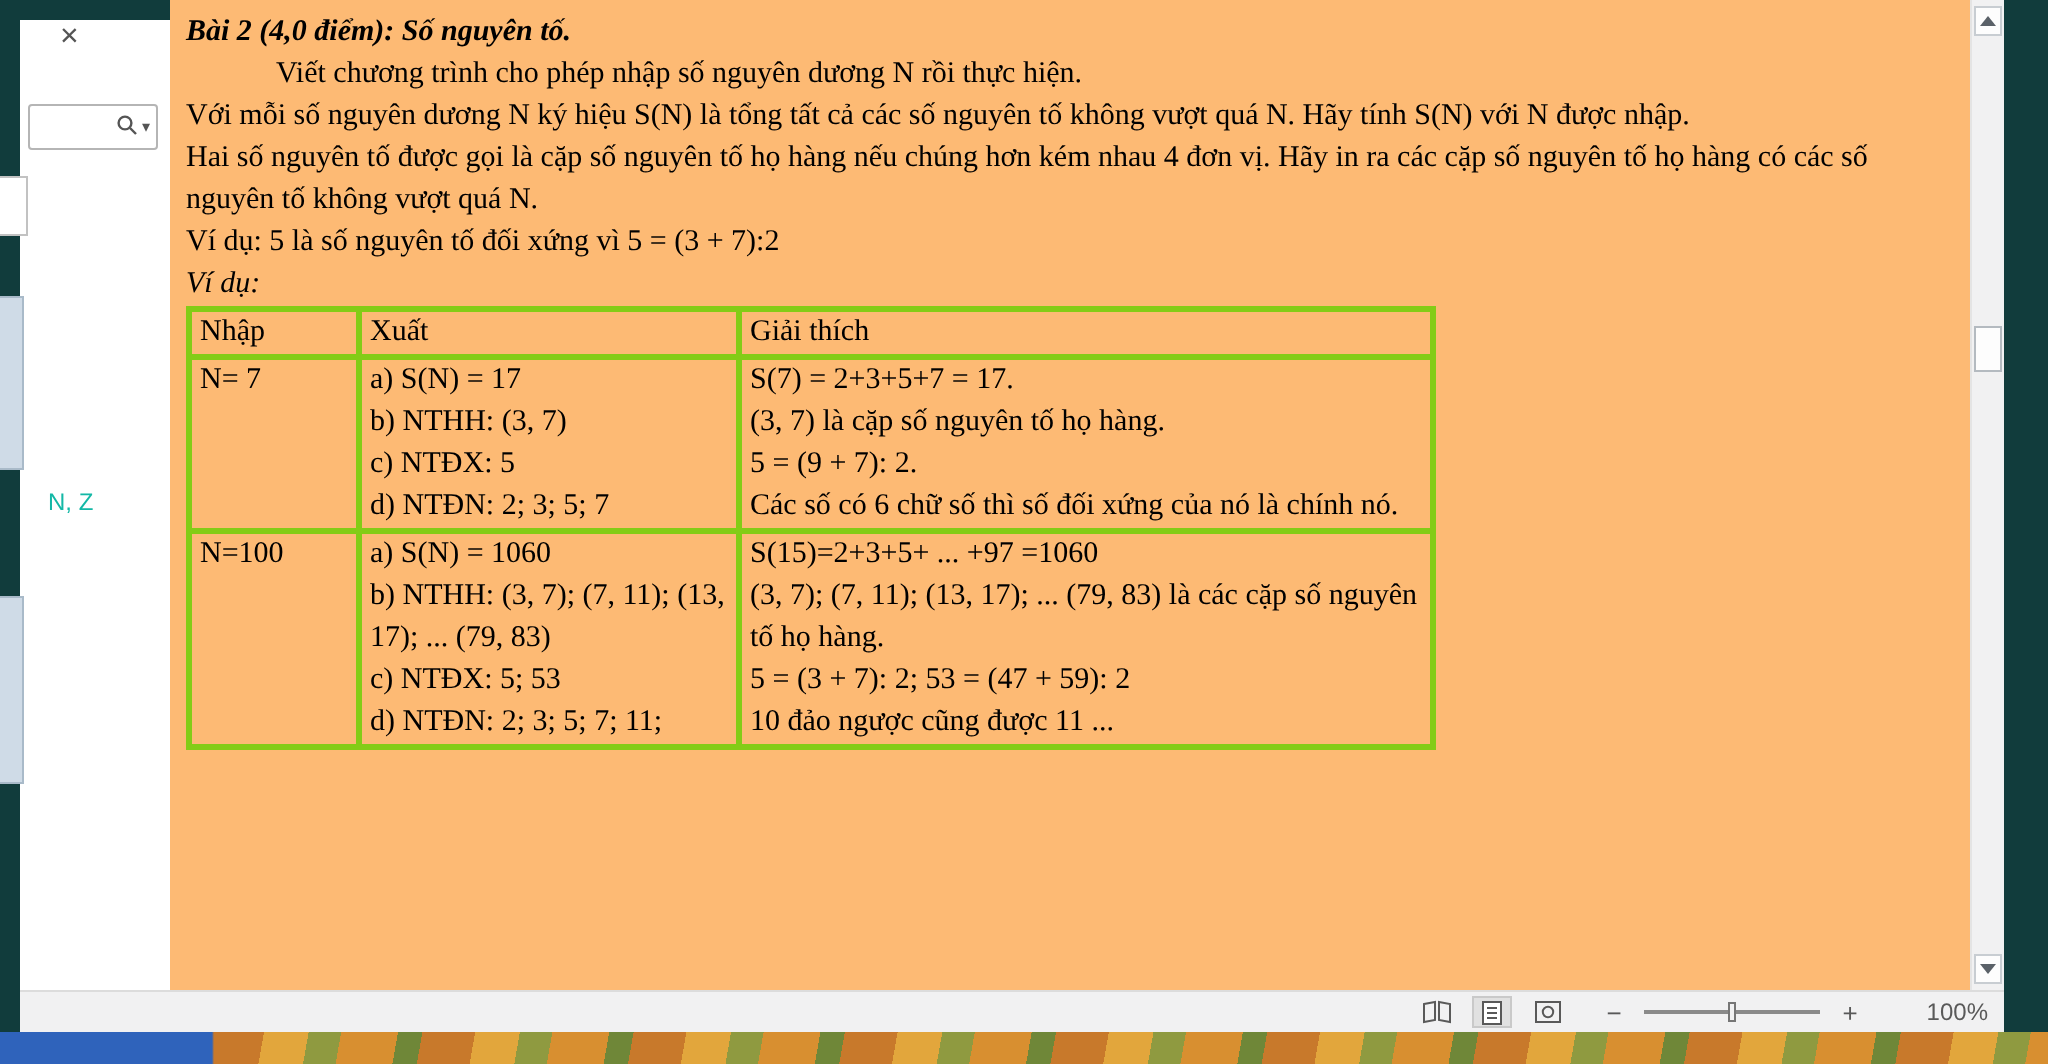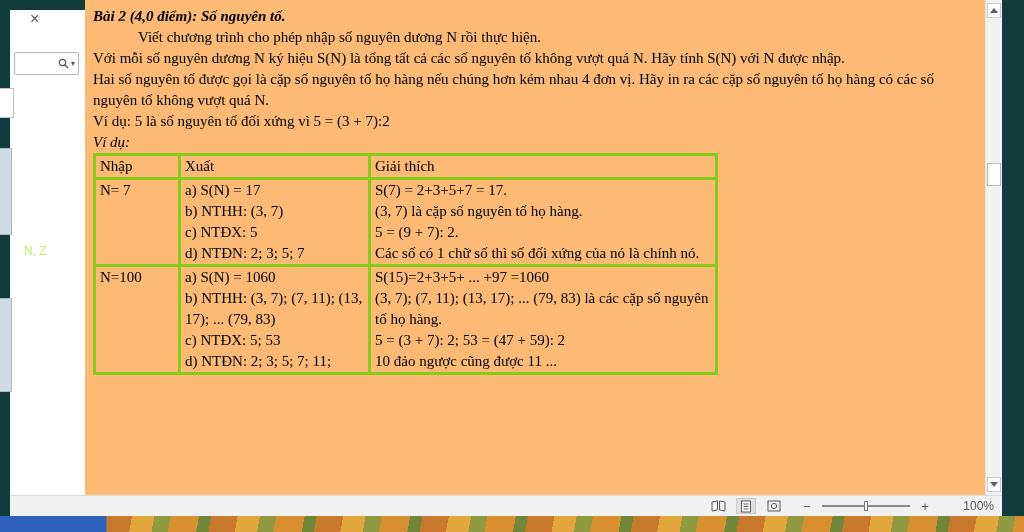--- a/index.html
+++ b/index.html
@@ -15,21 +15,21 @@
     position:absolute;left:14px;top:52px;width:65px;height:23px;background:#fff;
     border:1px solid #b5b5b5;border-radius:2px;box-sizing:border-box;
     display:flex;align-items:center;justify-content:flex-end;padding-right:3px;gap:2px;
   }
   .searchbox input{border:none;outline:none;width:28px;height:17px;font-size:11px;padding:0;flex:1;min-width:0;}
   .search-caret{font-size:8px;color:#555;line-height:8px;}
   .side-card{position:absolute;left:0;top:88px;width:14px;height:30px;background:#fff;border:1px solid #c2c2c2;border-left:none;box-sizing:border-box;}
   .page-thumb{position:absolute;left:0;width:12px;background:#cfdbe7;border:1px solid #a9bac9;border-left:none;box-sizing:border-box;}
   .thumb1{top:148px;height:87px;}
   .thumb2{top:298px;height:94px;}
-  .nz-label{position:absolute;left:24px;top:244px;font-size:12px;color:#bef264;}
+  .nz-label{position:absolute;left:24px;top:244px;font-size:12px;color:#14b8a6;}
   
   .doc{
     position:absolute;left:85px;top:0;width:900px;height:495px;background:#fdba74;overflow:hidden;
     font-family:"Liberation Serif", serif;font-size:15px;line-height:21px;color:#000;
     padding:6px 22px 0 8px;box-sizing:border-box;
   }
   .doc p{margin:0;}
   .doc-title{font-weight:bold;font-style:italic;}
   .indent{text-indent:45px;}
   .example-label{font-weight:normal;font-style:italic;}
@@ -115,21 +115,21 @@
       <td>
         <div>a) S(N) =  17</div>
         <div>b) NTHH: (3, 7)</div>
         <div>c) NTĐX: 5</div>
         <div>d) NTĐN: 2; 3; 5; 7</div>
       </td>
       <td>
         <div>S(7) = 2+3+5+7 = 17.</div>
         <div>(3, 7)  là cặp số nguyên tố họ hàng.</div>
         <div>5 = (9 + 7): 2.</div>
-        <div>Các số có 1 chữ số thì số đối xứng của nó là chính nó.</div>
+        <div>Các số có 6 chữ số thì số đối xứng của nó là chính nó.</div>
       </td>
     </tr>
     <tr>
       <td>
         <div>N=100</div>
       </td>
       <td>
         <div>a) S(N) =  1060</div>
         <div>b) NTHH: (3, 7); (7, 11); (13, 17); ... (79, 83)</div>
         <div>c) NTĐX: 5; 53</div>

